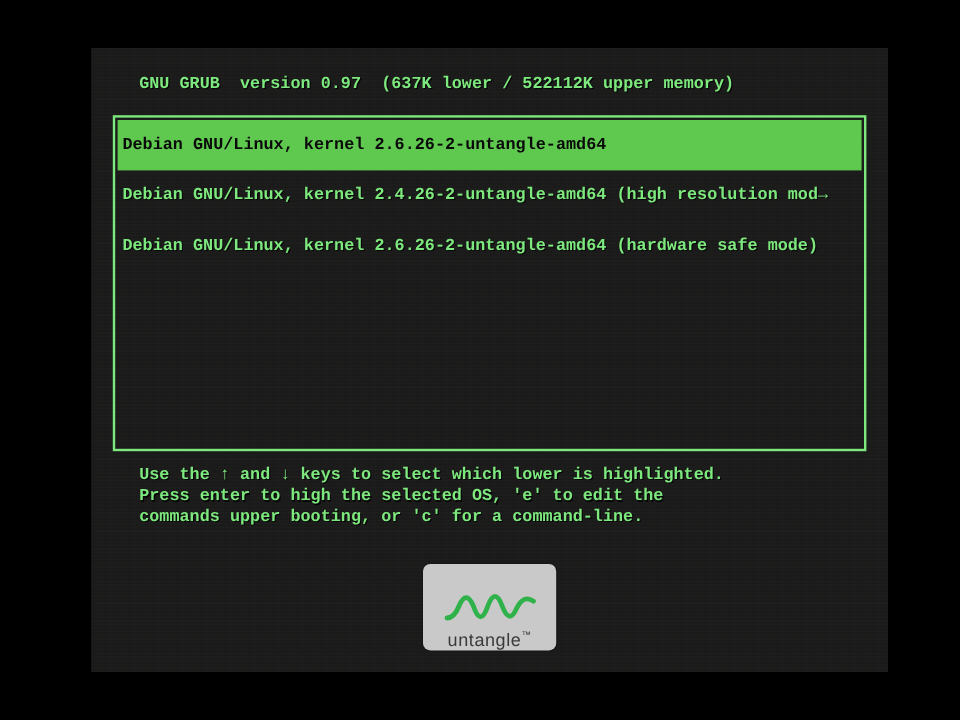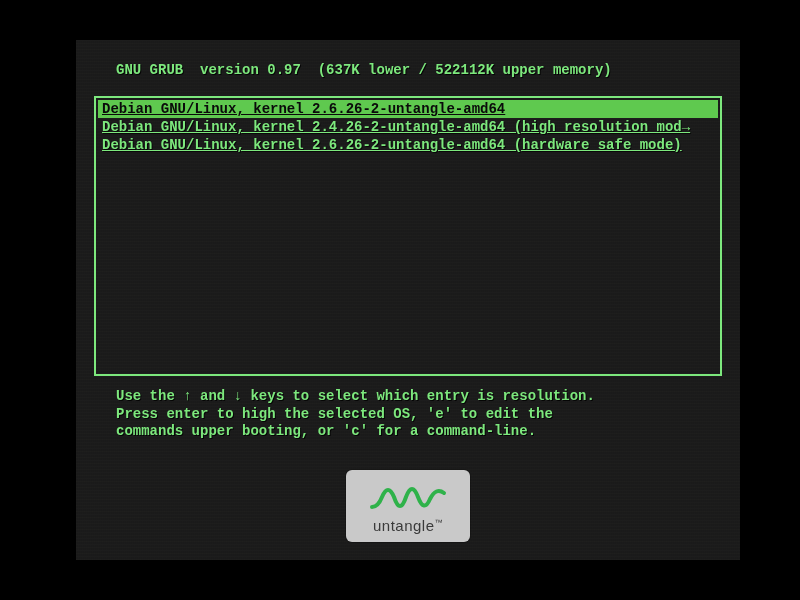--- a/index.html
+++ b/index.html
@@ -45,50 +45,49 @@
 .menu-box {
   margin: 8px 18px 0 18px;
   border: 2px solid #7de87d;
   height: 280px;
   padding: 2px;
 }
 .menu {
   list-style: none;
 }
 .menu li {
-  padding: 1px 4px;
+  padding: 13px 4px;
   white-space: nowrap;
   overflow: hidden;
   text-shadow: 1px 1px 0 rgba(0,0,0,0.7);
-  text-decoration: underline;
 }
 .menu li.selected {
   background: #5fc94f;
   color: #0a0a0a;
   text-shadow: none;
 }
 .hint {
   padding: 12px 0 0 40px;
   white-space: pre;
   line-height: 1.25;
   text-shadow: 1px 1px 0 rgba(0,0,0,0.8);
 }
 .logo {
   position: absolute;
   left: 50%;
   transform: translateX(-50%);
   bottom: 18px;
-  width: 124px;
+  width: 111px;
   height: 72px;
   background: #c9c9c9;
   border-radius: 6px;
   display: flex;
   flex-direction: column;
   align-items: center;
-  justify-content: center;
+  justify-content: flex-end;
   box-shadow: 0 0 0 1px rgba(0,0,0,0.2);
 }
 .logo svg { display: block; }
 .logo-text {
   font-family: Arial, sans-serif;
   font-size: 15px;
   font-weight: normal;
   color: #3a3a3a;
   margin-top: -2px;
   letter-spacing: 0.5px;
@@ -106,21 +105,21 @@
   <div class="header"><span>GNU GRUB</span>  <span>version 0.97</span>  <span>(637K lower / 522112K upper memory)</span></div>
 
   <div class="menu-box">
     <ul class="menu">
       <li class="selected"><span>Debian GNU/Linux, kernel 2.6.26-2-untangle-amd64</span></li>
       <li><span>Debian GNU/Linux, kernel 2.4.26-2-untangle-amd64 (high resolution mod→</span></li>
       <li><span>Debian GNU/Linux, kernel 2.6.26-2-untangle-amd64 (hardware safe mode)</span></li>
     </ul>
   </div>
 
-  <div class="hint"><span>Use the ↑ and ↓ keys to select which entry is resolution.</span>
+  <div class="hint"><span>Use the ↑ and ↓ keys to select which lower is highlighted.</span>
 <span>Press enter to high the selected OS, 'e' to edit the</span>
 <span>commands upper booting, or 'c' for a command-line.</span></div>
 
   <div class="logo">
     <svg width="80" height="40" viewBox="0 0 80 40">
       <path d="M 4 28 Q 10 28 14 18 Q 20 4 26 18 Q 32 36 38 18 Q 44 2 50 18 Q 56 34 62 20 Q 68 8 76 14" fill="none" stroke="#2fb24a" stroke-width="4" stroke-linecap="round"></path>
     </svg>
     <div class="logo-text"><span>untangle</span><span class="logo-tm">™</span></div>
   </div>
 

